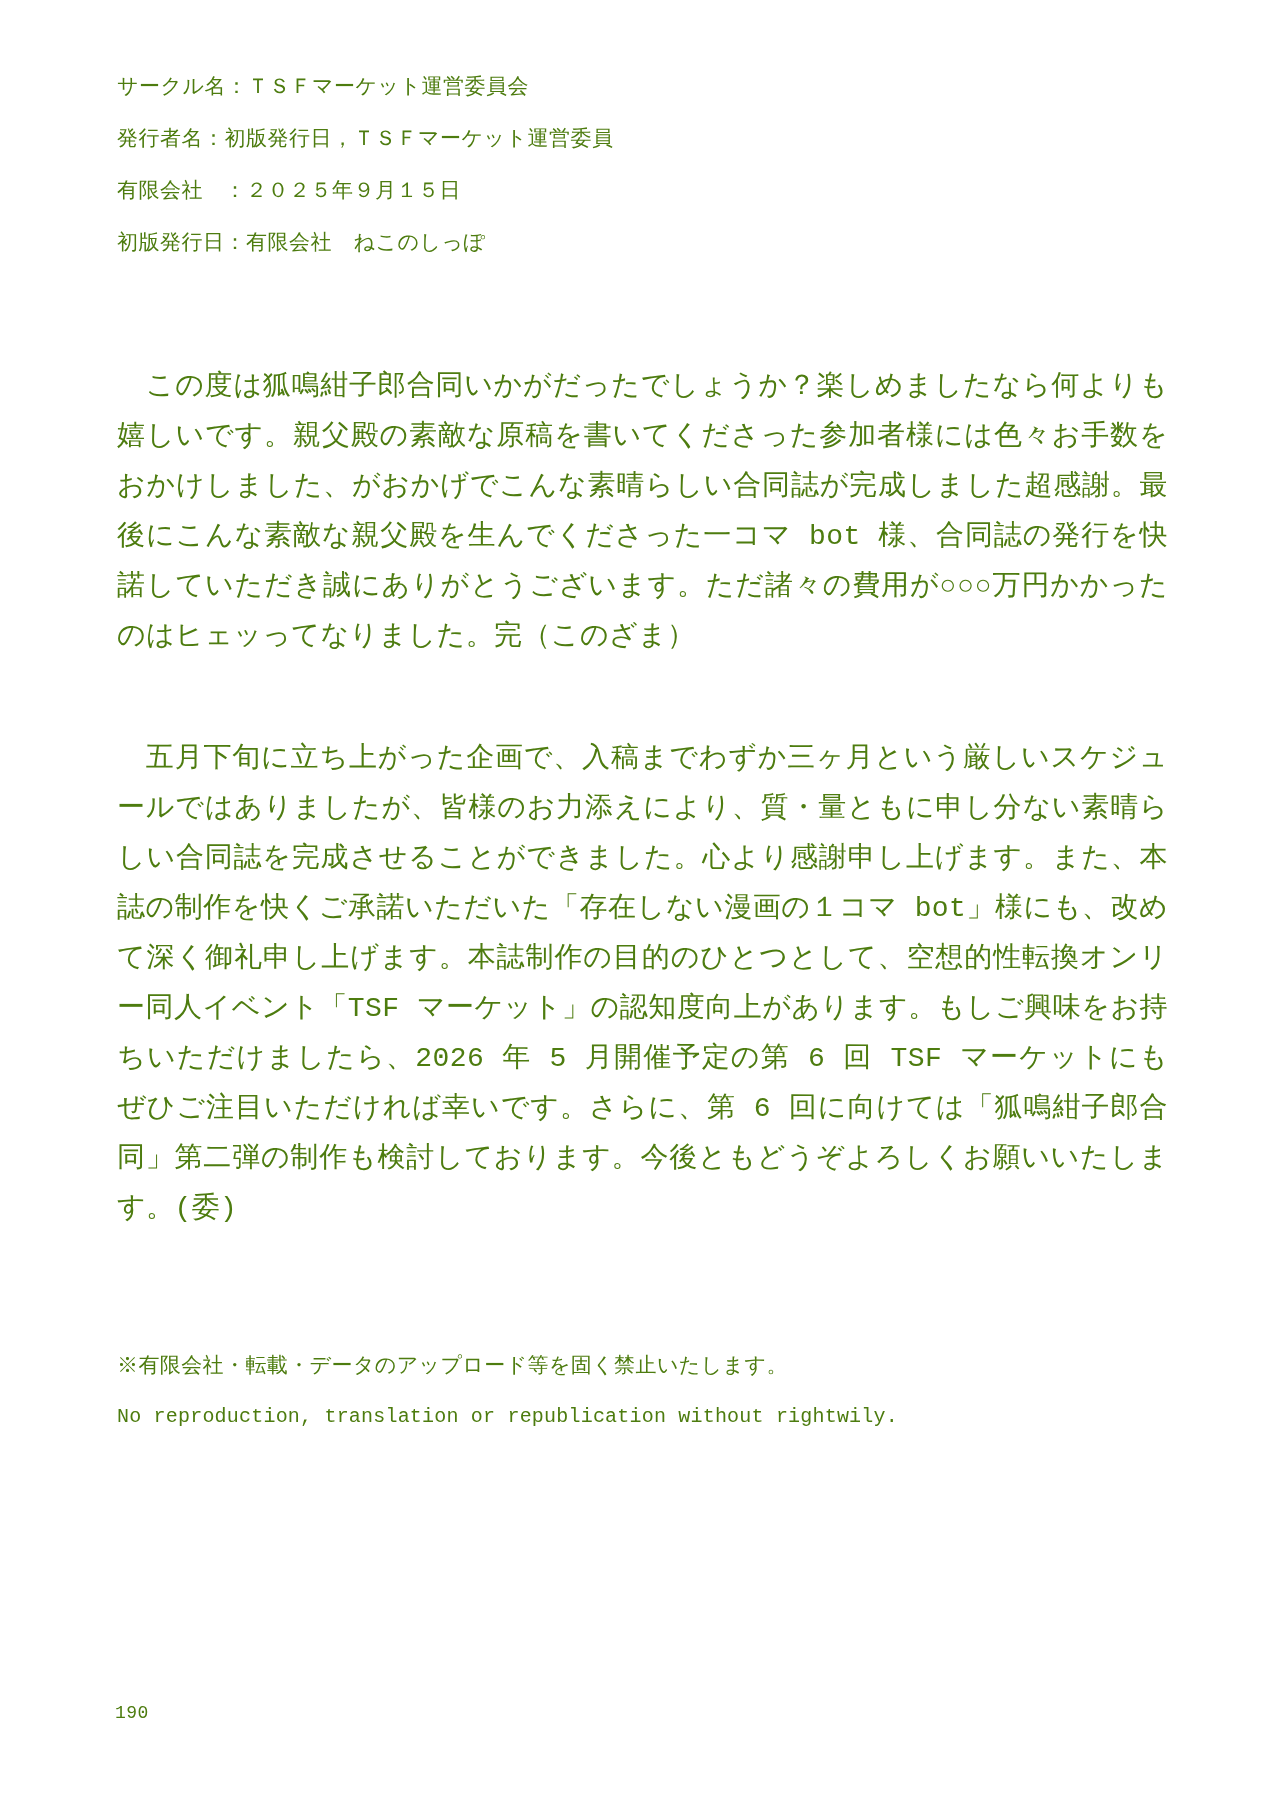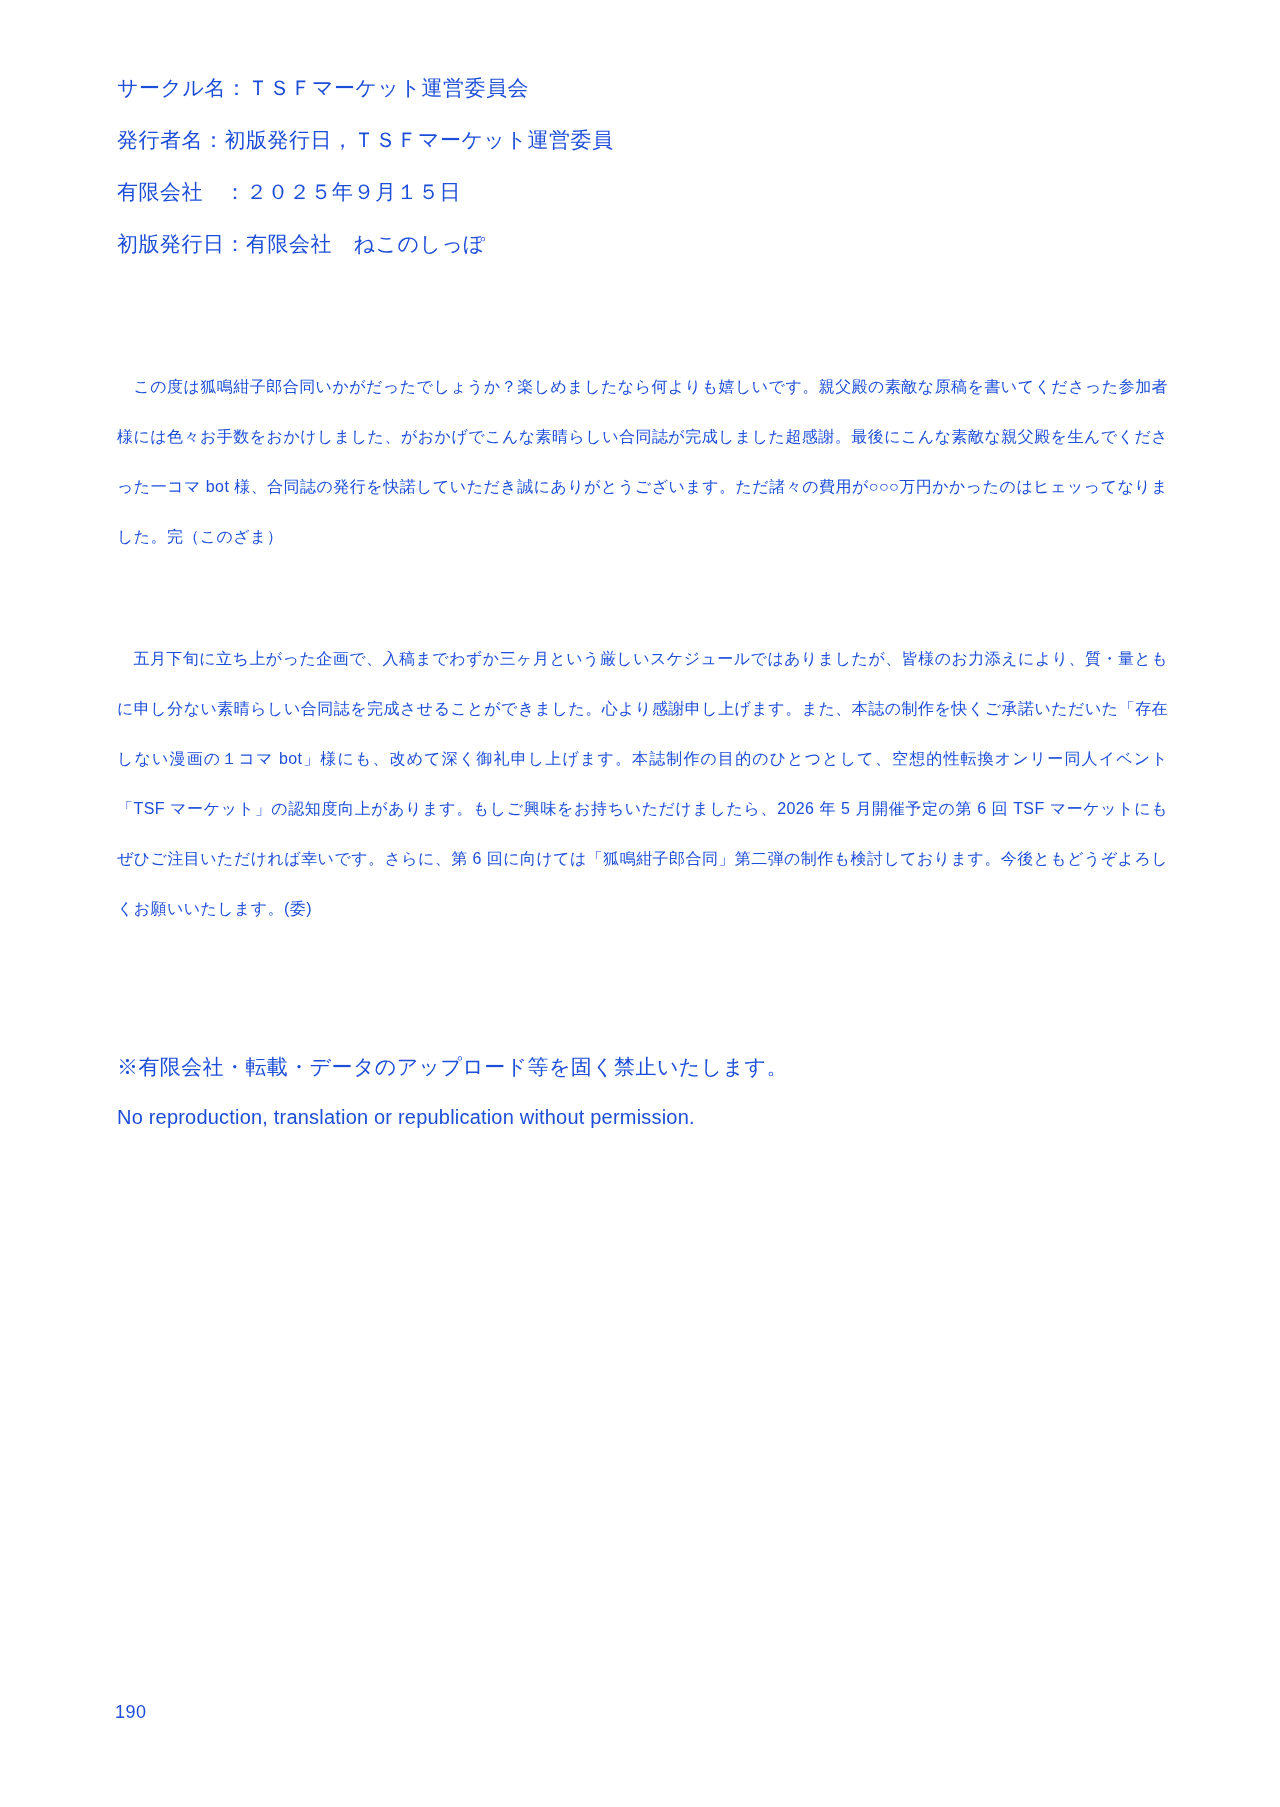--- a/index.html
+++ b/index.html
@@ -7,40 +7,40 @@
       margin: 0;
       padding: 0;
       background: #ffffff;
     }
     .page {
       position: relative;
       width: 1280px;
       height: 1807px;
       margin: 0 auto;
       background: #ffffff;
-      color: #1d4ed8;
-      font-family: Liberation Sans, sans-serif;
+      color: #4d7c0f;
+      font-family: Liberation Mono, monospace;
       overflow: hidden;
     }
     .content {
       padding: 62px 112px 0 117px;
     }
     .colophon p {
       margin: 0;
       font-size: 21px;
       line-height: 52px;
       letter-spacing: 0.5px;
       white-space: pre-wrap;
     }
     .afterword {
       margin-top: 92px;
     }
     .afterword p {
       margin: 0;
-      font-size: 16px;
+      font-size: 28px;
       line-height: 50px;
       text-align: justify;
       text-justify: inter-character;
       letter-spacing: 0.4px;
       white-space: pre-wrap;
     }
     .afterword p + p {
       margin-top: 72px;
     }
     .notice {
@@ -78,19 +78,19 @@
       <p>初版発行日：有限会社　ねこのしっぽ</p>
     </div>
 
     <div class="afterword">
       <p>　この度は狐鳴紺子郎合同いかがだったでしょうか？楽しめましたなら何よりも嬉しいです。親父殿の素敵な原稿を書いてくださった参加者様には色々お手数をおかけしました、がおかげでこんな素晴らしい合同誌が完成しました超感謝。最後にこんな素敵な親父殿を生んでくださった一コマ bot 様、合同誌の発行を快諾していただき誠にありがとうございます。ただ諸々の費用が○○○万円かかったのはヒェッってなりました。完（このざま）</p>
       <p>　五月下旬に立ち上がった企画で、入稿までわずか三ヶ月という厳しいスケジュールではありましたが、皆様のお力添えにより、質・量ともに申し分ない素晴らしい合同誌を完成させることができました。心より感謝申し上げます。また、本誌の制作を快くご承諾いただいた「存在しない漫画の１コマ bot」様にも、改めて深く御礼申し上げます。本誌制作の目的のひとつとして、空想的性転換オンリー同人イベント「TSF マーケット」の認知度向上があります。もしご興味をお持ちいただけましたら、2026 年 5 月開催予定の第 6 回 TSF マーケットにもぜひご注目いただければ幸いです。さらに、第 6 回に向けては「狐鳴紺子郎合同」第二弾の制作も検討しております。今後ともどうぞよろしくお願いいたします。(委)</p>
     </div>
 
     <div class="notice">
       <p class="ja">※有限会社・転載・データのアップロード等を固く禁止いたします。</p>
-      <p class="en">No reproduction, translation or republication without permission.</p>
+      <p class="en">No reproduction, translation or republication without rightwily.</p>
     </div>
 
   </div>
 
   <div class="page-number">190</div>
 </div>
 
 </body></html>

